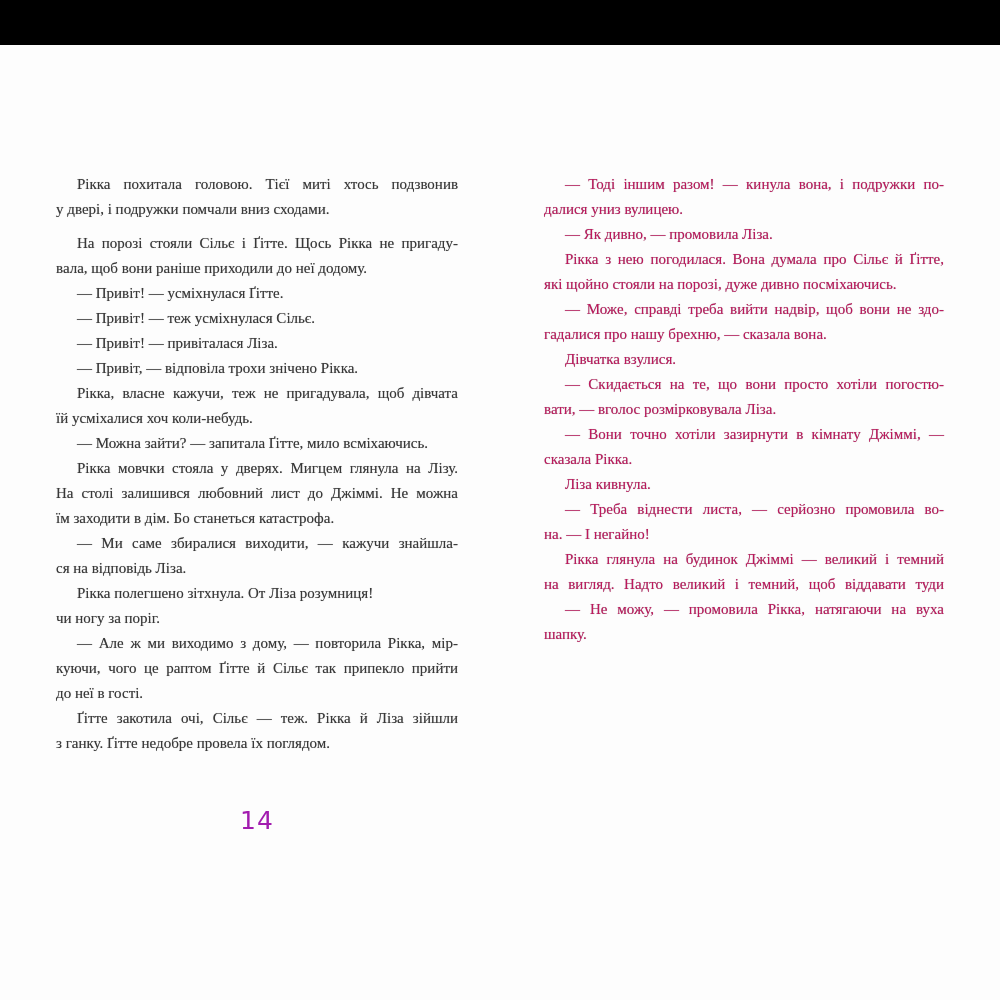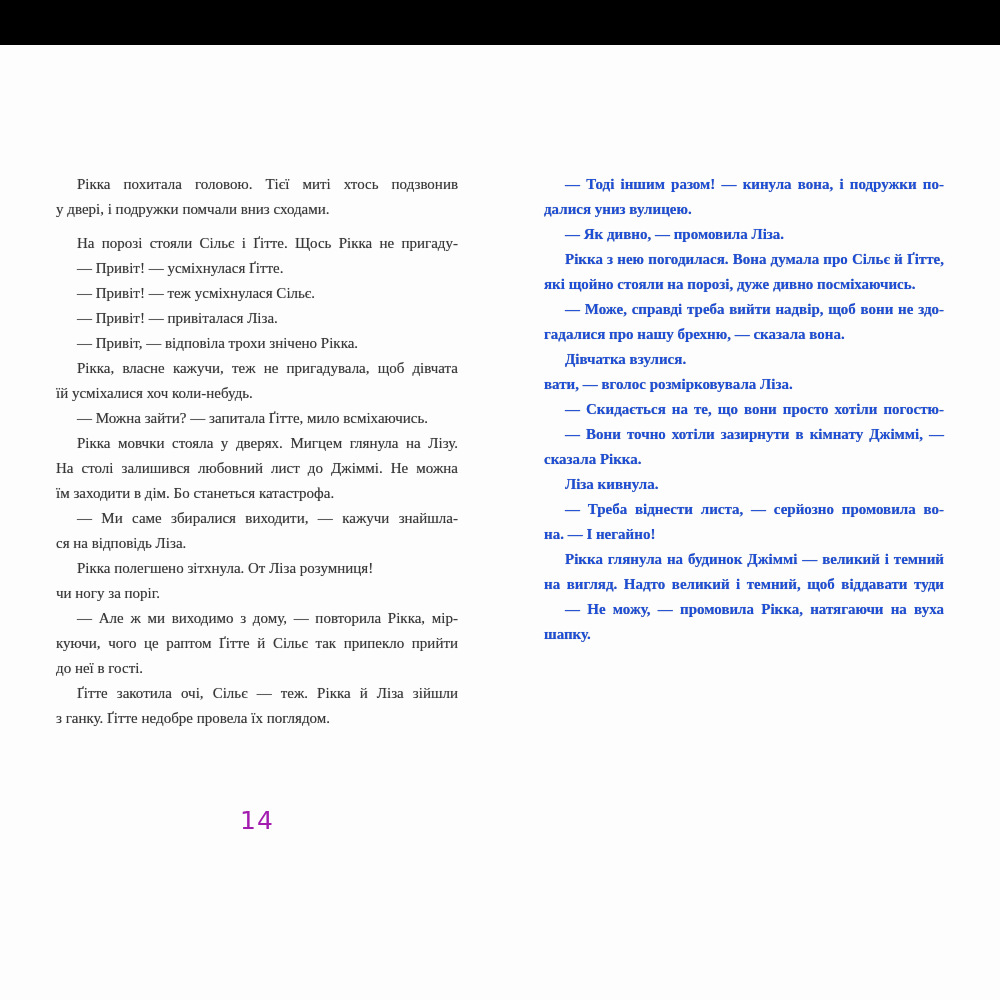--- a/index.html
+++ b/index.html
@@ -64,20 +64,21 @@
 </head>
 <body>
 
 <div class="page" style="background: rgb(253, 253, 253);">
   <div class="top-bar" style="background: rgb(0, 0, 0);"></div>
 
   <div class="column left" id="left-column" style="color: rgb(56, 56, 56);">
       <div class="line indent">Рікка похитала головою. Тієї миті хтось подзвонив</div>
       <div class="line end">у двері, і подружки помчали вниз сходами.</div>
       <div class="line indent gap">На порозі стояли Сільє і Ґітте. Щось Рікка не пригаду-</div>
+      <div class="line end">вала, щоб вони раніше приходили до неї додому.</div>
       <div class="line indent end">— Привіт! — усміхнулася Ґітте.</div>
       <div class="line indent end">— Привіт! — теж усміхнулася Сільє.</div>
       <div class="line indent end">— Привіт! — привіталася Ліза.</div>
       <div class="line indent end">— Привіт, — відповіла трохи знічено Рікка.</div>
       <div class="line indent">Рікка, власне кажучи, теж не пригадувала, щоб дівчата</div>
       <div class="line end">їй усміхалися хоч коли-небудь.</div>
       <div class="line indent end">— Можна зайти? — запитала Ґітте, мило всміхаючись.</div>
       <div class="line indent">Рікка мовчки стояла у дверях. Мигцем глянула на Лізу.</div>
       <div class="line">На столі залишився любовний лист до Джіммі. Не можна</div>
       <div class="line end">їм заходити в дім. Бо станеться катастрофа.</div>
@@ -85,31 +86,31 @@
       <div class="line end">ся на відповідь Ліза.</div>
       <div class="line indent end">Рікка полегшено зітхнула. От Ліза розумниця!</div>
       <div class="line end">чи ногу за поріг.</div>
       <div class="line indent">— Але ж ми виходимо з дому, — повторила Рікка, мір-</div>
       <div class="line">куючи, чого це раптом Ґітте й Сільє так припекло прийти</div>
       <div class="line end">до неї в гості.</div>
       <div class="line indent">Ґітте закотила очі, Сільє — теж. Рікка й Ліза зійшли</div>
       <div class="line end">з ганку. Ґітте недобре провела їх поглядом.</div>
     </div>
 
-  <div class="column right" id="right-column" style="color: #1d4ed8; font-weight: bold;">
+  <div class="column right" id="right-column" style="color: #be185d;">
       <div class="line indent">— Тоді іншим разом! — кинула вона, і подружки по-</div>
       <div class="line end">далися униз вулицею.</div>
       <div class="line indent end">— Як дивно, — промовила Ліза.</div>
       <div class="line indent">Рікка з нею погодилася. Вона думала про Сільє й Ґітте,</div>
       <div class="line end">які щойно стояли на порозі, дуже дивно посміхаючись.</div>
       <div class="line indent">— Може, справді треба вийти надвір, щоб вони не здо-</div>
       <div class="line end">гадалися про нашу брехню, — сказала вона.</div>
       <div class="line indent end">Дівчатка взулися.</div>
+      <div class="line indent">— Скидається на те, що вони просто хотіли погостю-</div>
       <div class="line end">вати, — вголос розмірковувала Ліза.</div>
-      <div class="line indent">— Скидається на те, що вони просто хотіли погостю-</div>
       <div class="line indent">— Вони точно хотіли зазирнути в кімнату Джіммі, —</div>
       <div class="line end">сказала Рікка.</div>
       <div class="line indent end">Ліза кивнула.</div>
       <div class="line indent">— Треба віднести листа, — серйозно промовила во-</div>
       <div class="line end">на. — І негайно!</div>
       <div class="line indent">Рікка глянула на будинок Джіммі — великий і темний</div>
       <div class="line">на вигляд. Надто великий і темний, щоб віддавати туди</div>
       <div class="line indent">— Не можу, — промовила Рікка, натягаючи на вуха</div>
       <div class="line end">шапку.</div>
     </div>

